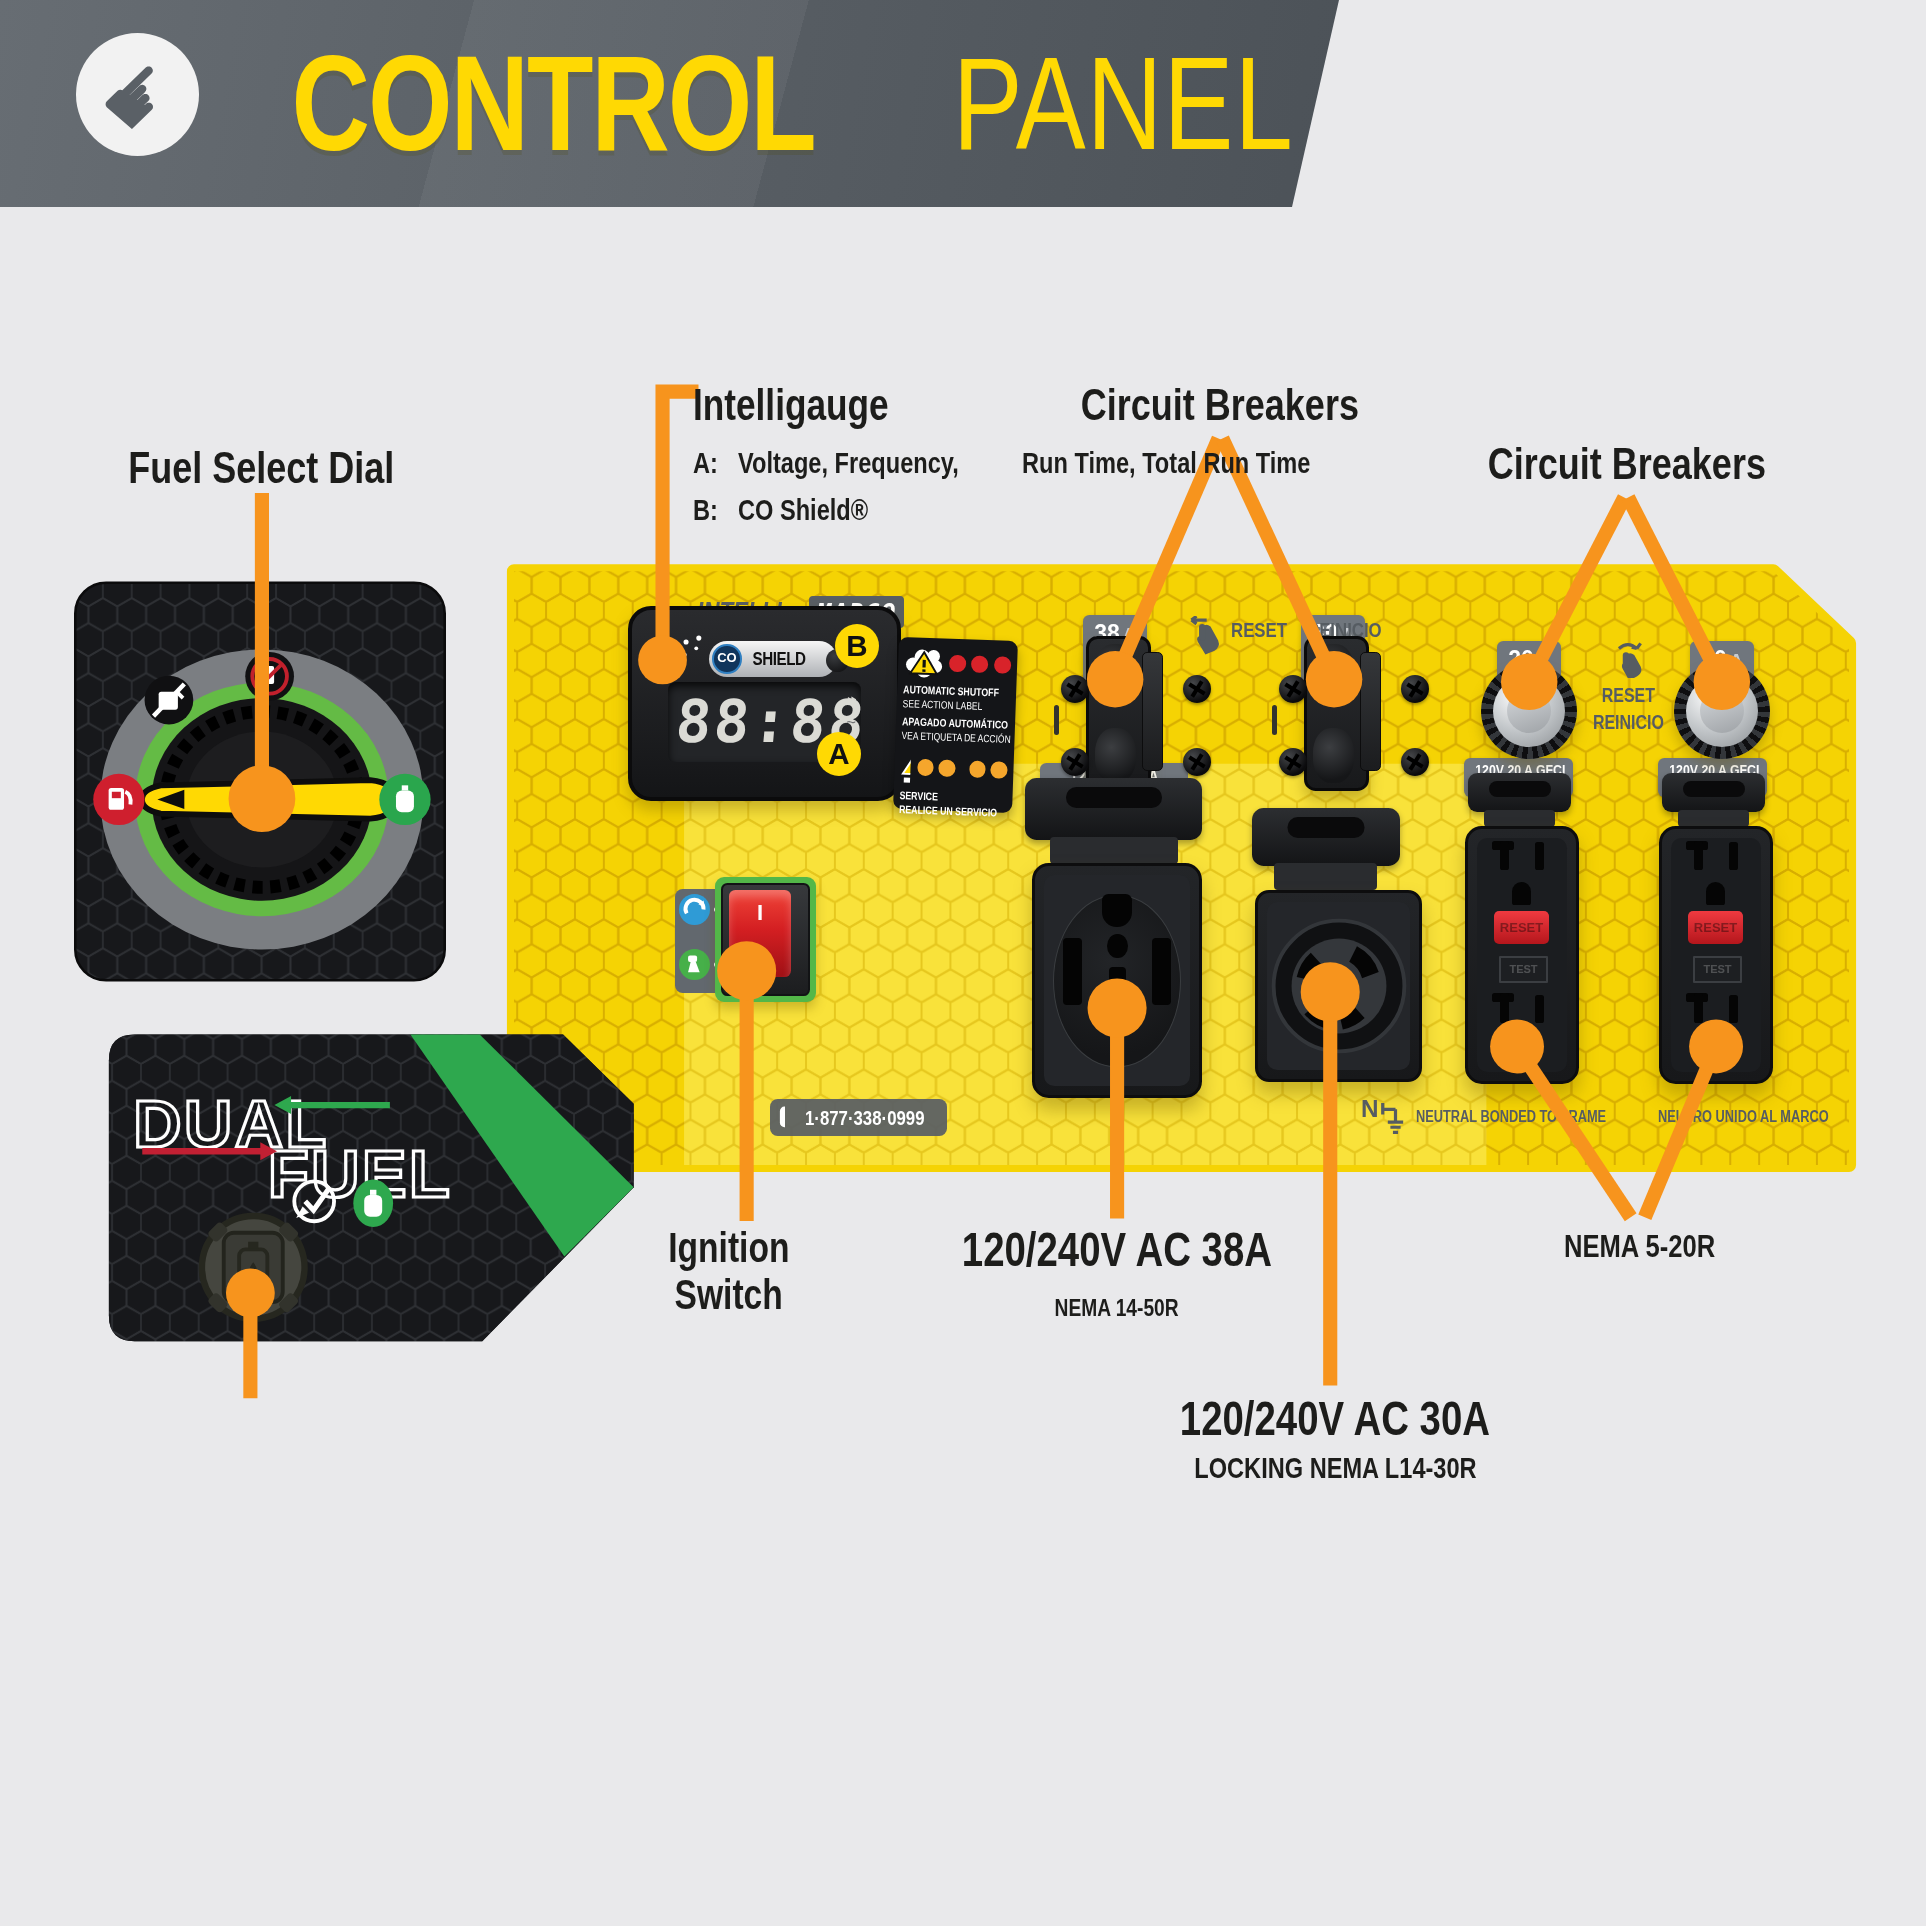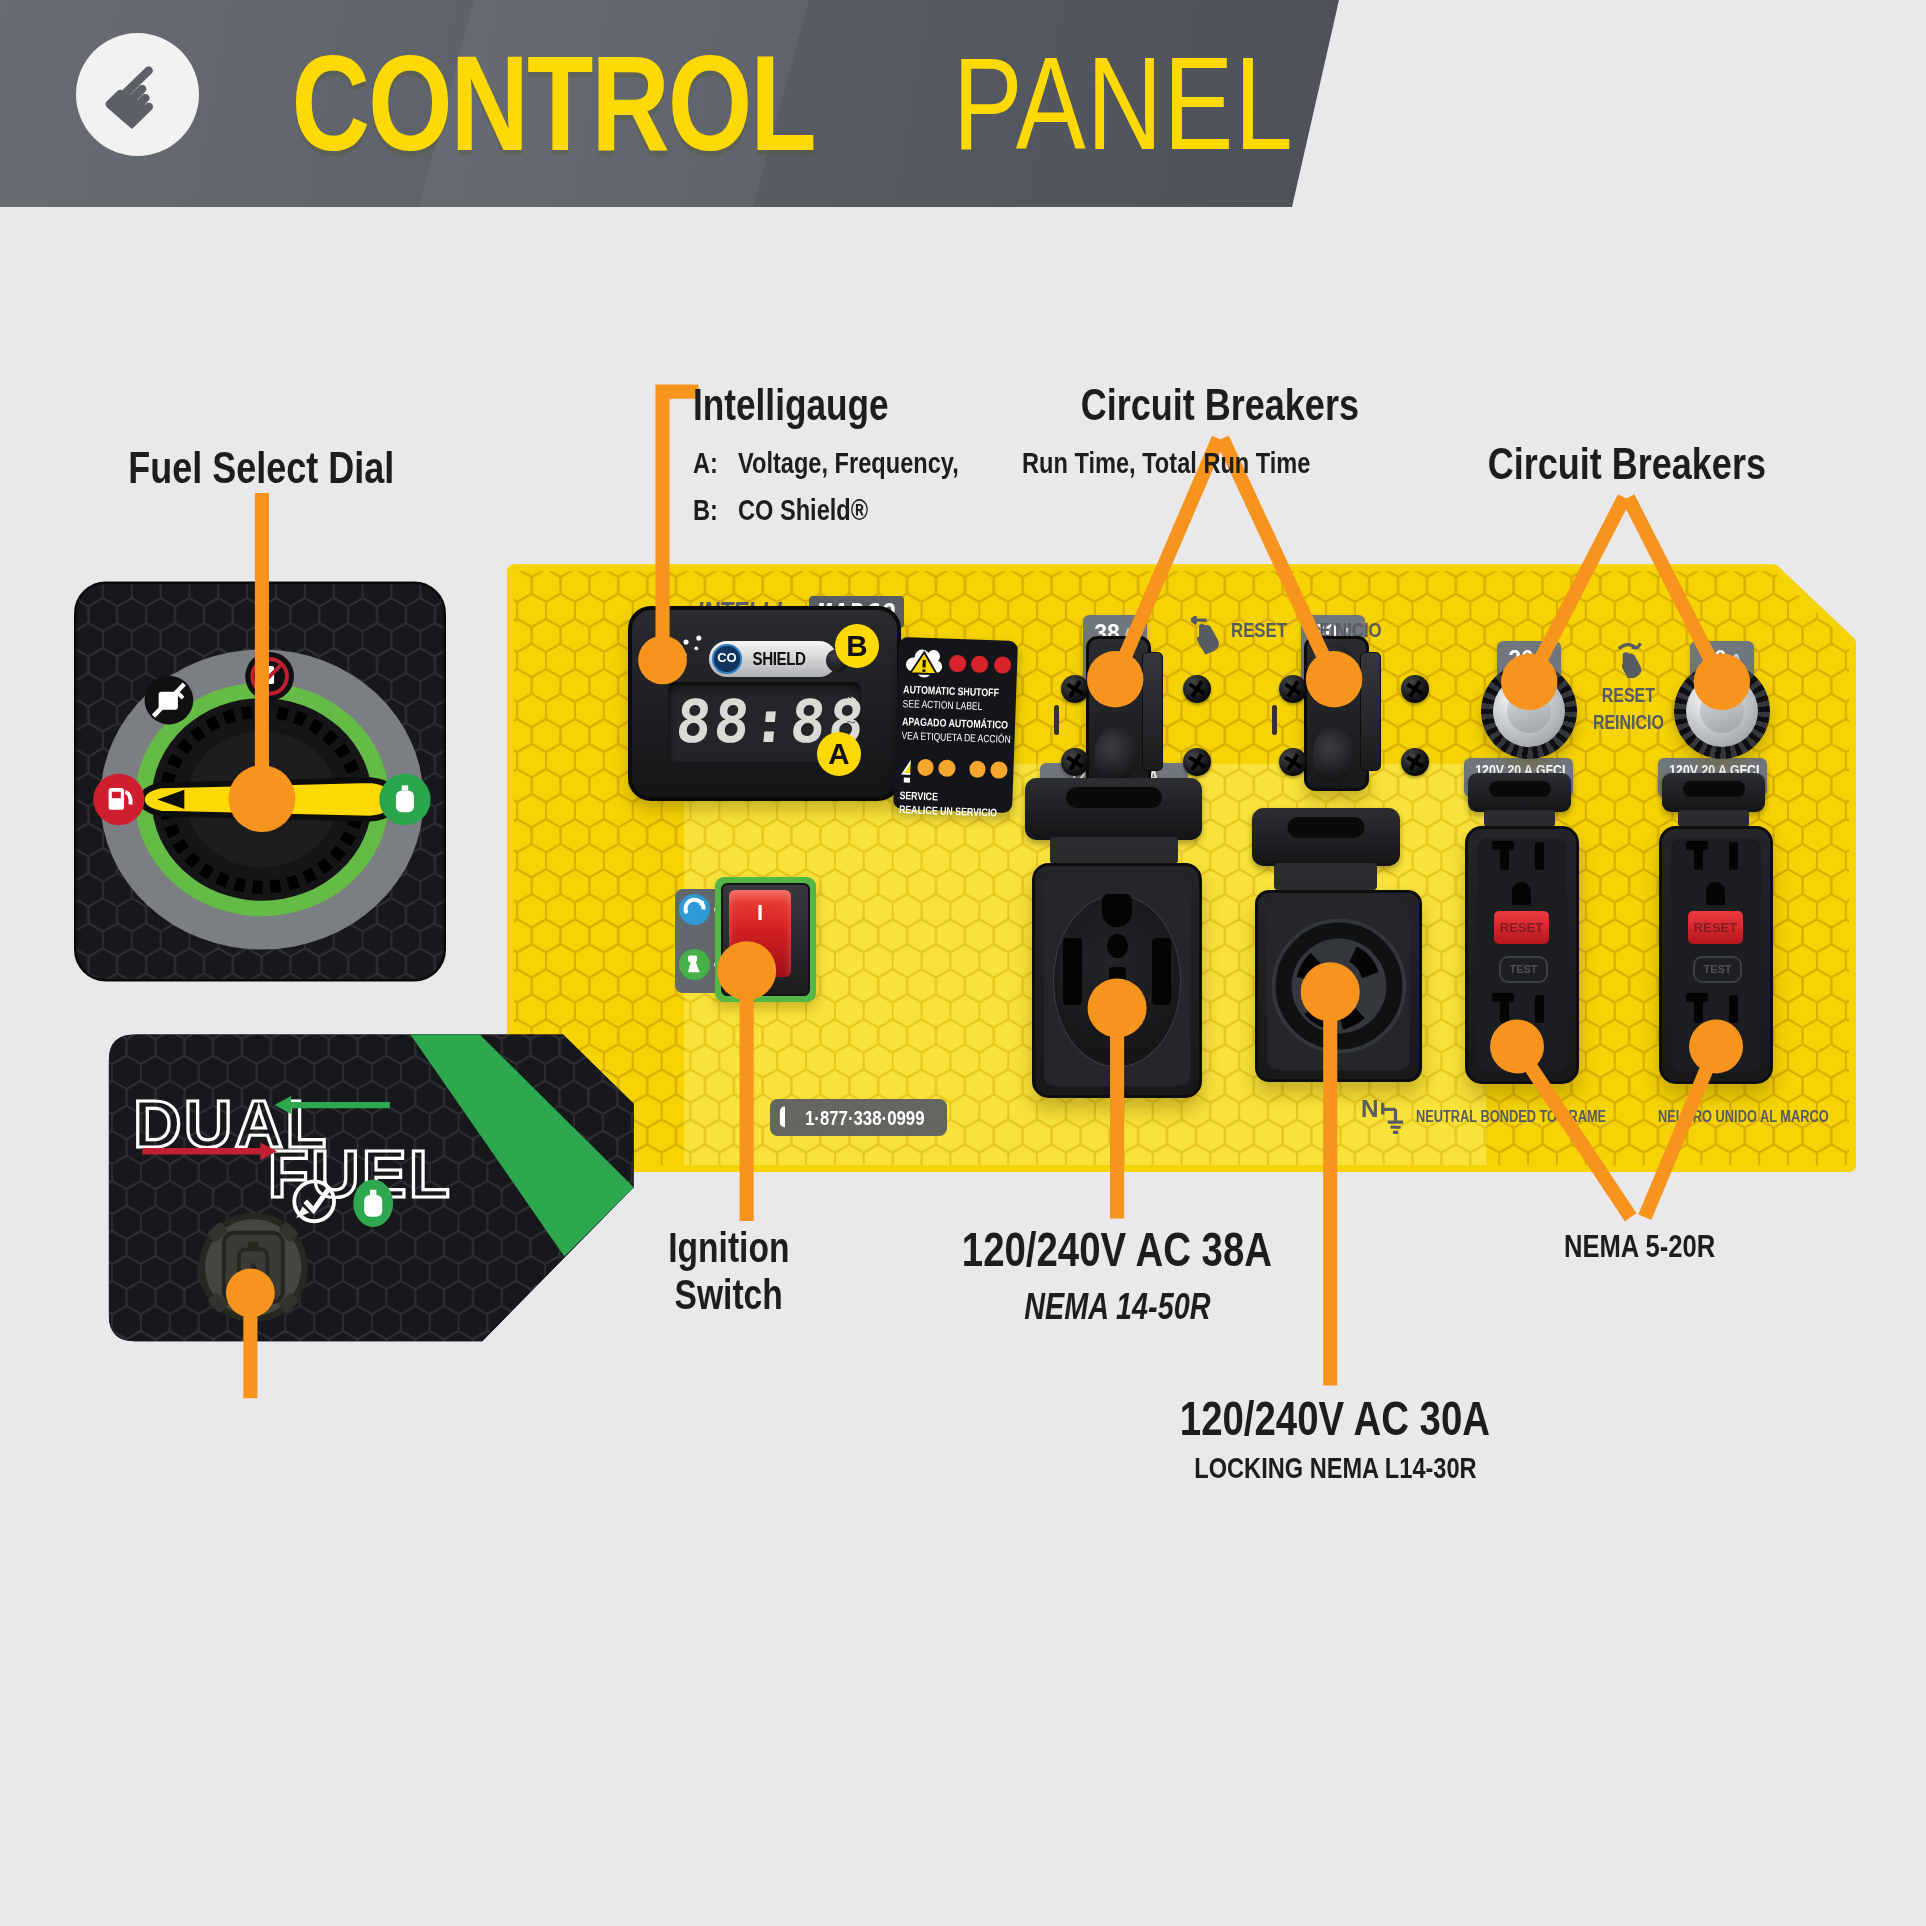--- a/index.html
+++ b/index.html
@@ -68,21 +68,21 @@
   .flap .notch{position:absolute;left:50%;transform:translateX(-50%);top:9px;height:20.5px;
         border-radius:10.3px;background:#0a0a0b;}
   .hinge{z-index:3;background:#2a2c2f;border-radius:3.9px;}
   .obody{z-index:3;background:linear-gradient(#232528,#17181a);border:3.9px solid #0d0d0e;
         border-radius:16.7px;box-shadow:0 11.6px 18px rgba(110,90,0,.35);}
   .oface{position:absolute;inset:9px;border-radius:10.3px;background:#24262a;}
 
   .gfci-slot-v{position:absolute;background:#050505;border-radius:2.6px;}
   .gfci-reset{position:absolute;background:linear-gradient(#ef3a40,#b5161c);border-radius:5.1px;
         color:rgba(0,0,0,.38);font-weight:800;font-size:13px;text-align:center;line-height:33px;z-index:4;}
-  .gfci-test{position:absolute;background:#1d1f22;border:2.6px solid #3b3e42;border-radius:9px;
+  .gfci-test{position:absolute;background:#1d1f22;border:2.6px solid #3b3e42;border-radius:1px;
         color:rgba(255,255,255,.22);font-weight:800;font-size:11px;text-align:center;line-height:23px;z-index:4;}
 
   .disp{left:628px;top:606px;width:265px;height:187px;z-index:3;background:linear-gradient(#2a2b2e,#141517);
         border:4.5px solid #0b0b0c;border-radius:23px;box-shadow:0 9px 15.4px rgba(110,90,0,.35);}
   .coband{position:absolute;left:77px;top:31px;width:128px;height:36px;border-radius:18px;
         background:linear-gradient(#f6f6f6,#aeb1b5);display:flex;align-items:center;z-index:4;}
   .cocirc{width:29.5px;height:29.5px;border-radius:50%;background:#10355c;margin-left:3.2px;flex:none;
         border:2.6px solid #2f7fc1;box-sizing:border-box;color:#fff;font-size:13px;font-weight:800;
         text-align:center;line-height:24.4px;}
   .cotext{font-size:19px;font-weight:800;color:#111;margin-left:3.9px;letter-spacing:-0.6px;}
@@ -577,21 +577,21 @@
     <span class="big cond">Circuit Breakers</span>
   </div>
 
   <div class="abs blk-lbl" style="left:626px;top:1224px;width:205px;line-height:1.12;">
     <div style="font-size:42px;"><span class="cond">Ignition</span></div>
     <div style="font-size:42px;"><span class="cond">Switch</span></div>
   </div>
 
   <div class="abs blk-lbl" style="left:918px;top:1222px;width:398px;">
     <div style="font-size:48px;"><span class="cond">120/240V AC 38A</span></div>
-    <div style="font-size:36px;margin-top:9px;font-style:italic;"><span class="cond">NEMA 14-50R</span></div>
+    <div style="font-size:24px;margin-top:17px;"><span class="cond">NEMA 14-50R</span></div>
   </div>
 
   <div class="abs blk-lbl" style="left:1441px;top:1222px;width:398px;">
     <div style="font-size:32px;margin-top:6.4px;"><span class="cond">NEMA 5-20R</span></div>
   </div>
 
   <div class="abs blk-lbl" style="left: 1136px;top:1391px;width:398px;">
     <div style="font-size:48px;"><span class="cond">120/240V AC 30A</span></div>
     <div style="font-size:29.5px;margin-top:5.1px;"><span class="cond">LOCKING NEMA L14-30R</span></div>
   </div>

